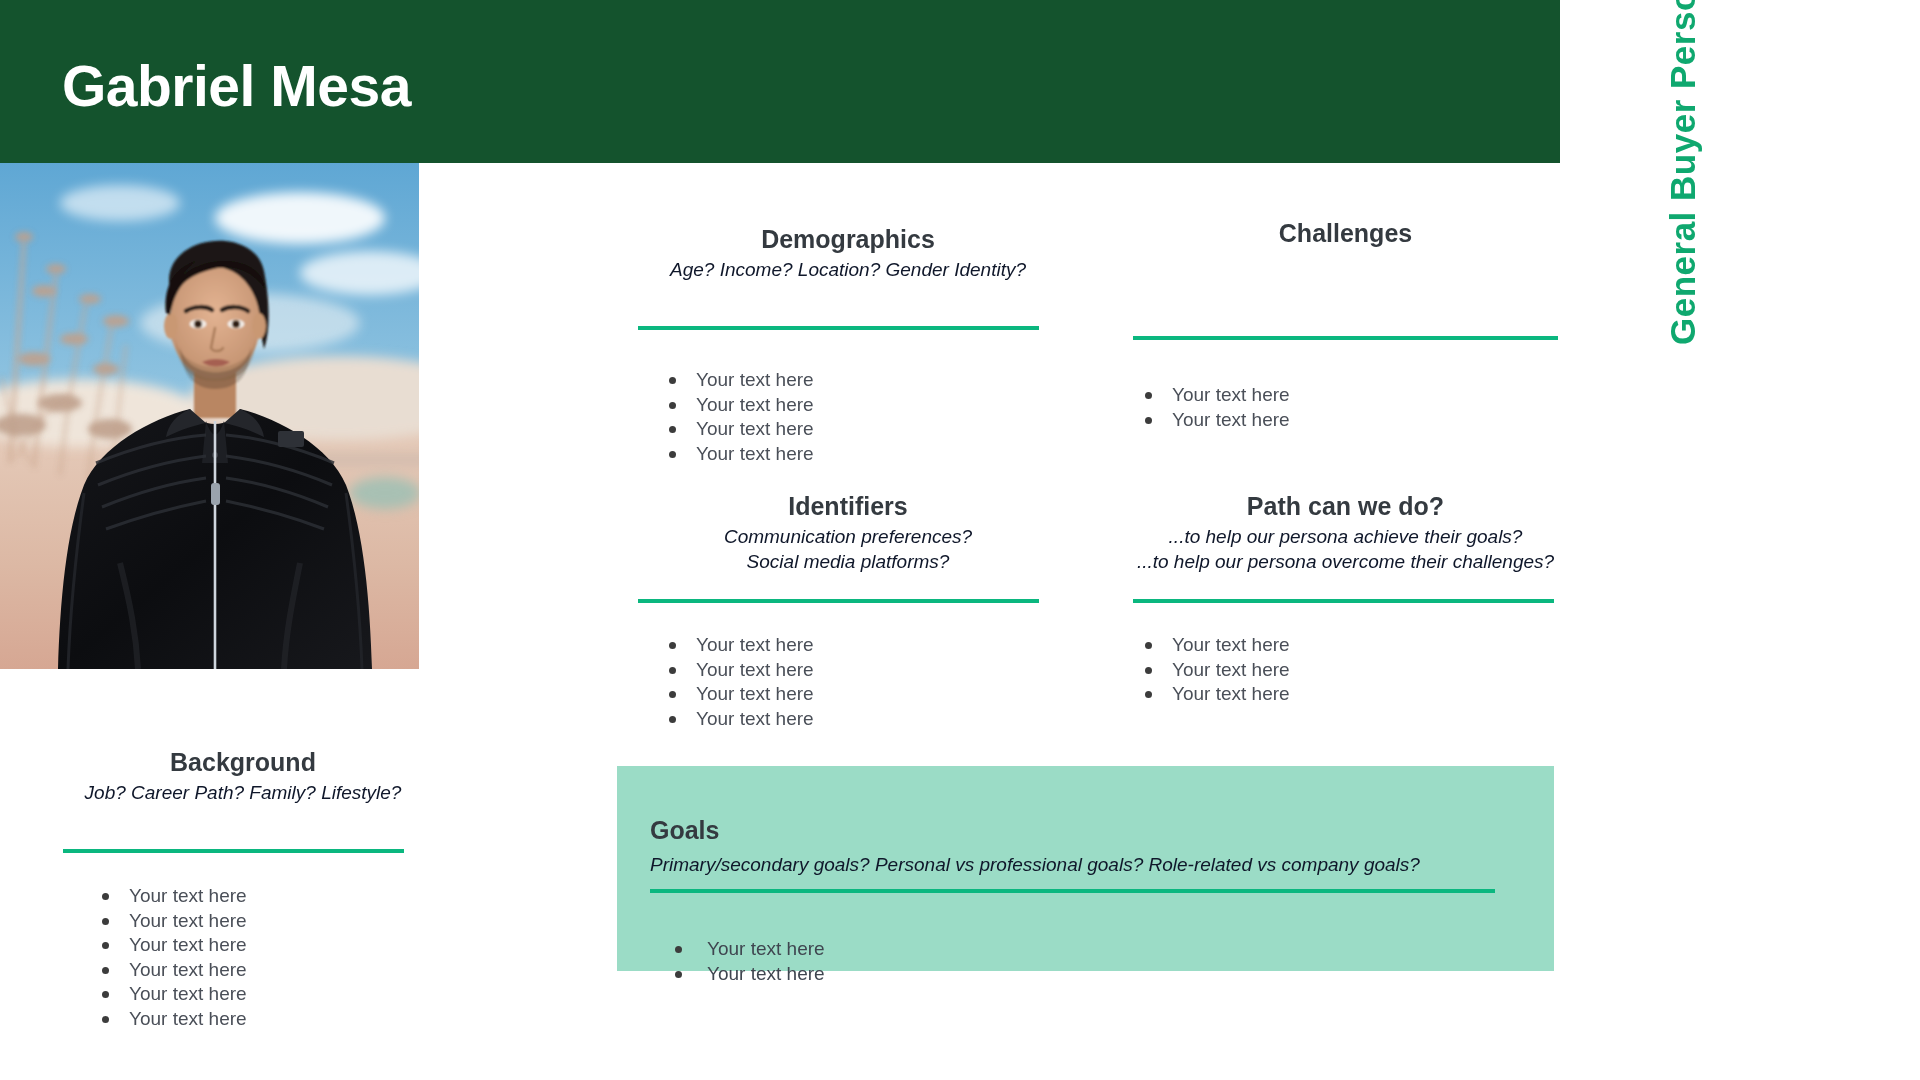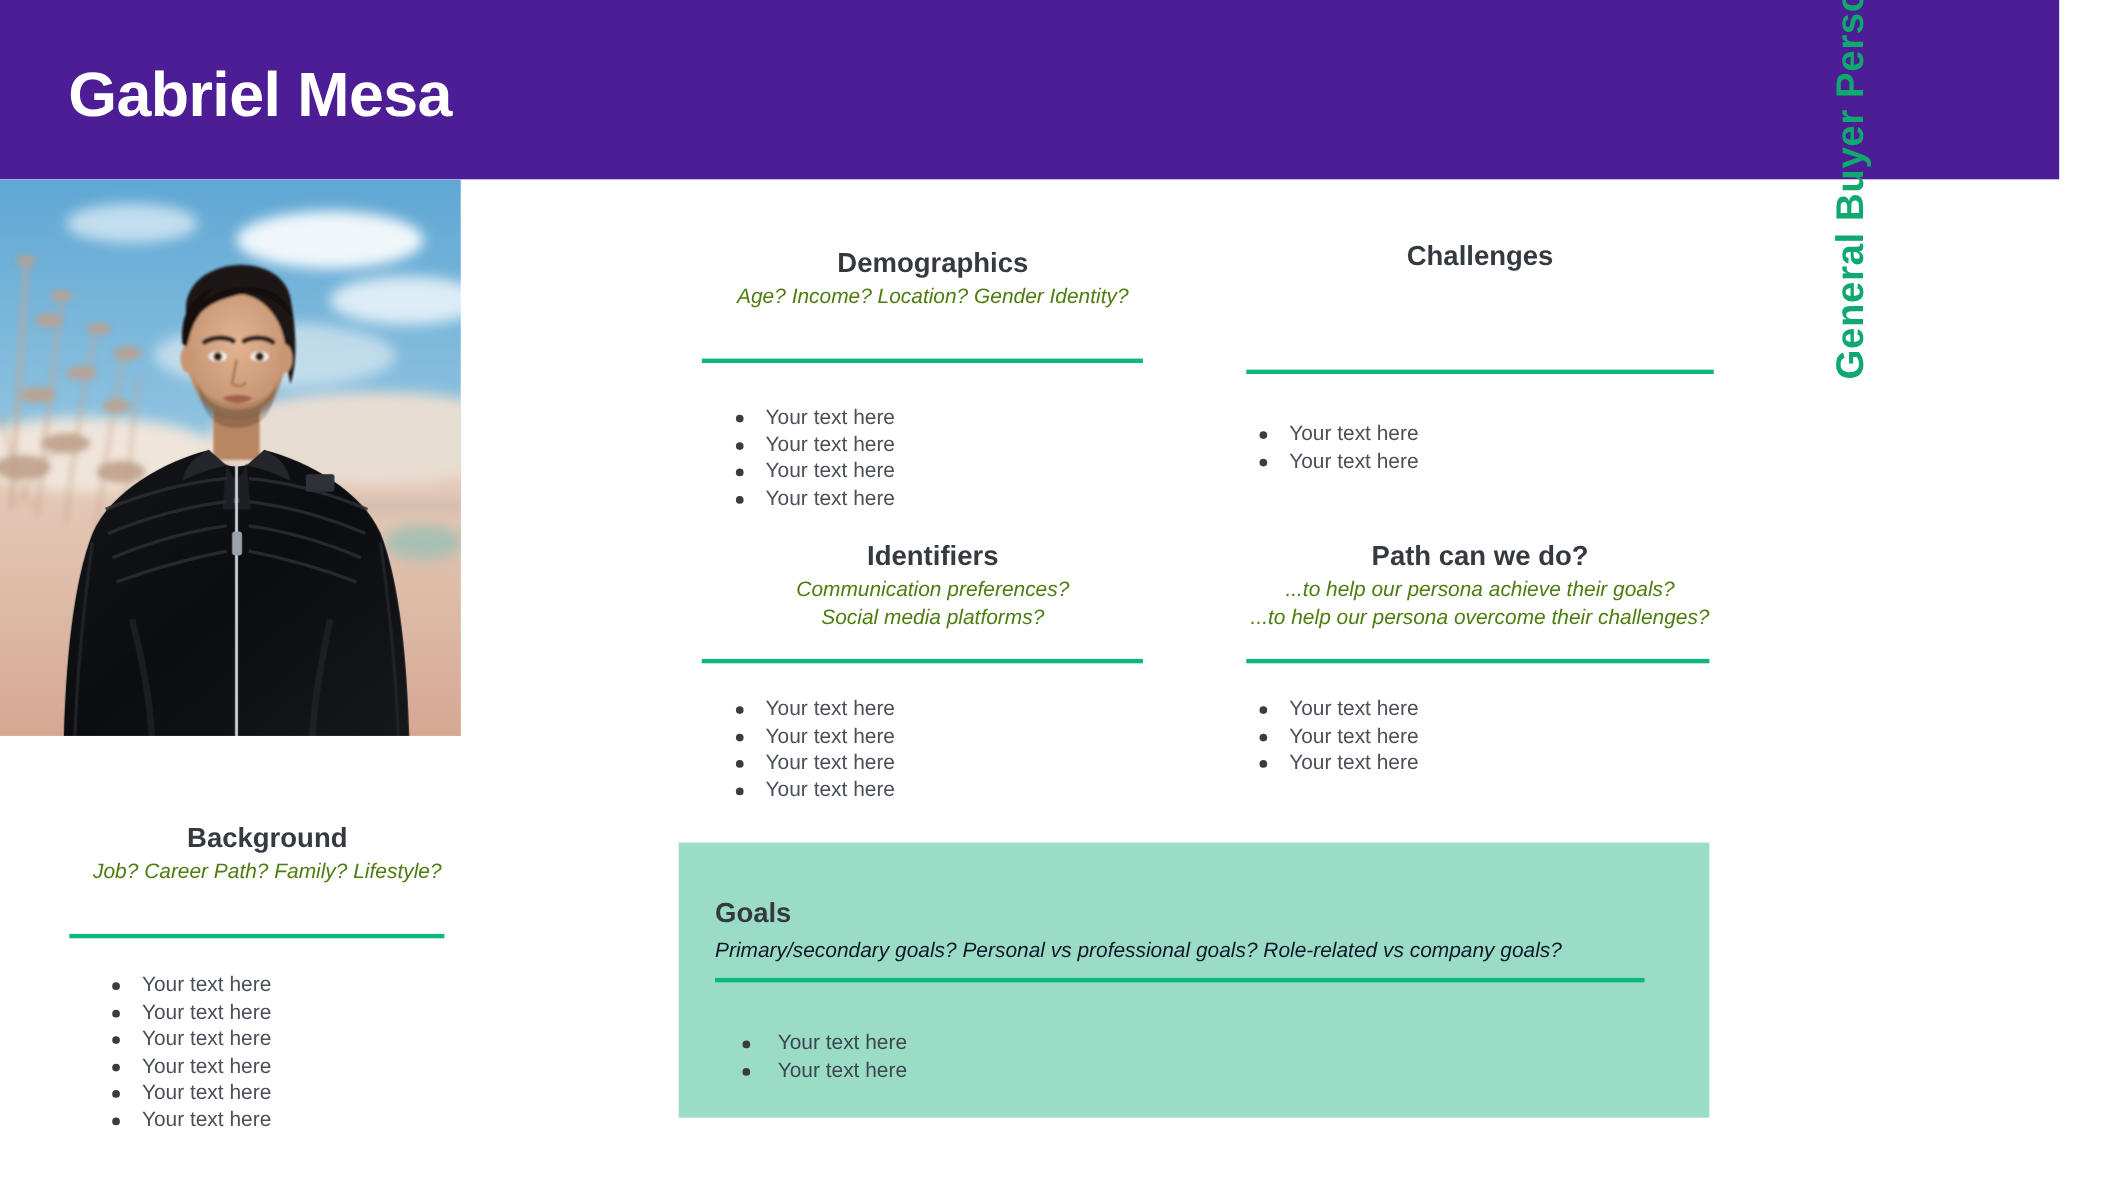--- a/index.html
+++ b/index.html
@@ -13,23 +13,24 @@
     font-family: "Liberation Sans", sans-serif;
     overflow: hidden;
     position: relative;
   }
 
   
   .header-banner {
     position: absolute;
     left: 0;
     top: 0;
-    width: 1872px;
+    width: 1528px;
     height: 163px;
-    background: #4c1d95;
+    background: #14532d;
+    padding-left: 32px;
   }
   .persona-name {
     position: absolute;
     left: 62px;
     top: 58px;
     font-size: 57px;
     font-weight: bold;
     color: #ffffff;
     letter-spacing: -0.5px;
     line-height: 1;
@@ -60,21 +61,21 @@
     font-size: 25px;
     font-weight: bold;
     color: #343a40;
     line-height: 1.12;
     margin: 0;
     white-space: nowrap;
   }
   .sec-sub {
     font-size: 19px;
     font-style: italic;
-    color: #4d7c0f;
+    color: #0f172a;
     line-height: 1.29;
     margin: 5px 0 0 0;
   }
   .sec-rule {
     height: 4px;
     background: #0BB77F;
     border: 0;
     margin: 0;
     position: absolute;
   }
@@ -127,21 +128,21 @@
   #sec-whatcanwedo { left: 1133px; top: 492px; width: 425px; }
   #sec-whatcanwedo .sec-rule { left: 0; top: 107px; width: 421px; }
   #sec-whatcanwedo .bullets { left: 7px; top: 141px; }
 
   
   .goals-panel {
     position: absolute;
     left: 617px;
     top: 766px;
     width: 937px;
-    height: 250px;
+    height: 205px;
     background: #9BDCC6;
   }
   .goals-panel .sec-title {
     position: absolute;
     left: 33px;
     top: 50px;
   }
   .goals-panel .sec-sub {
     position: absolute;
     left: 33px;

